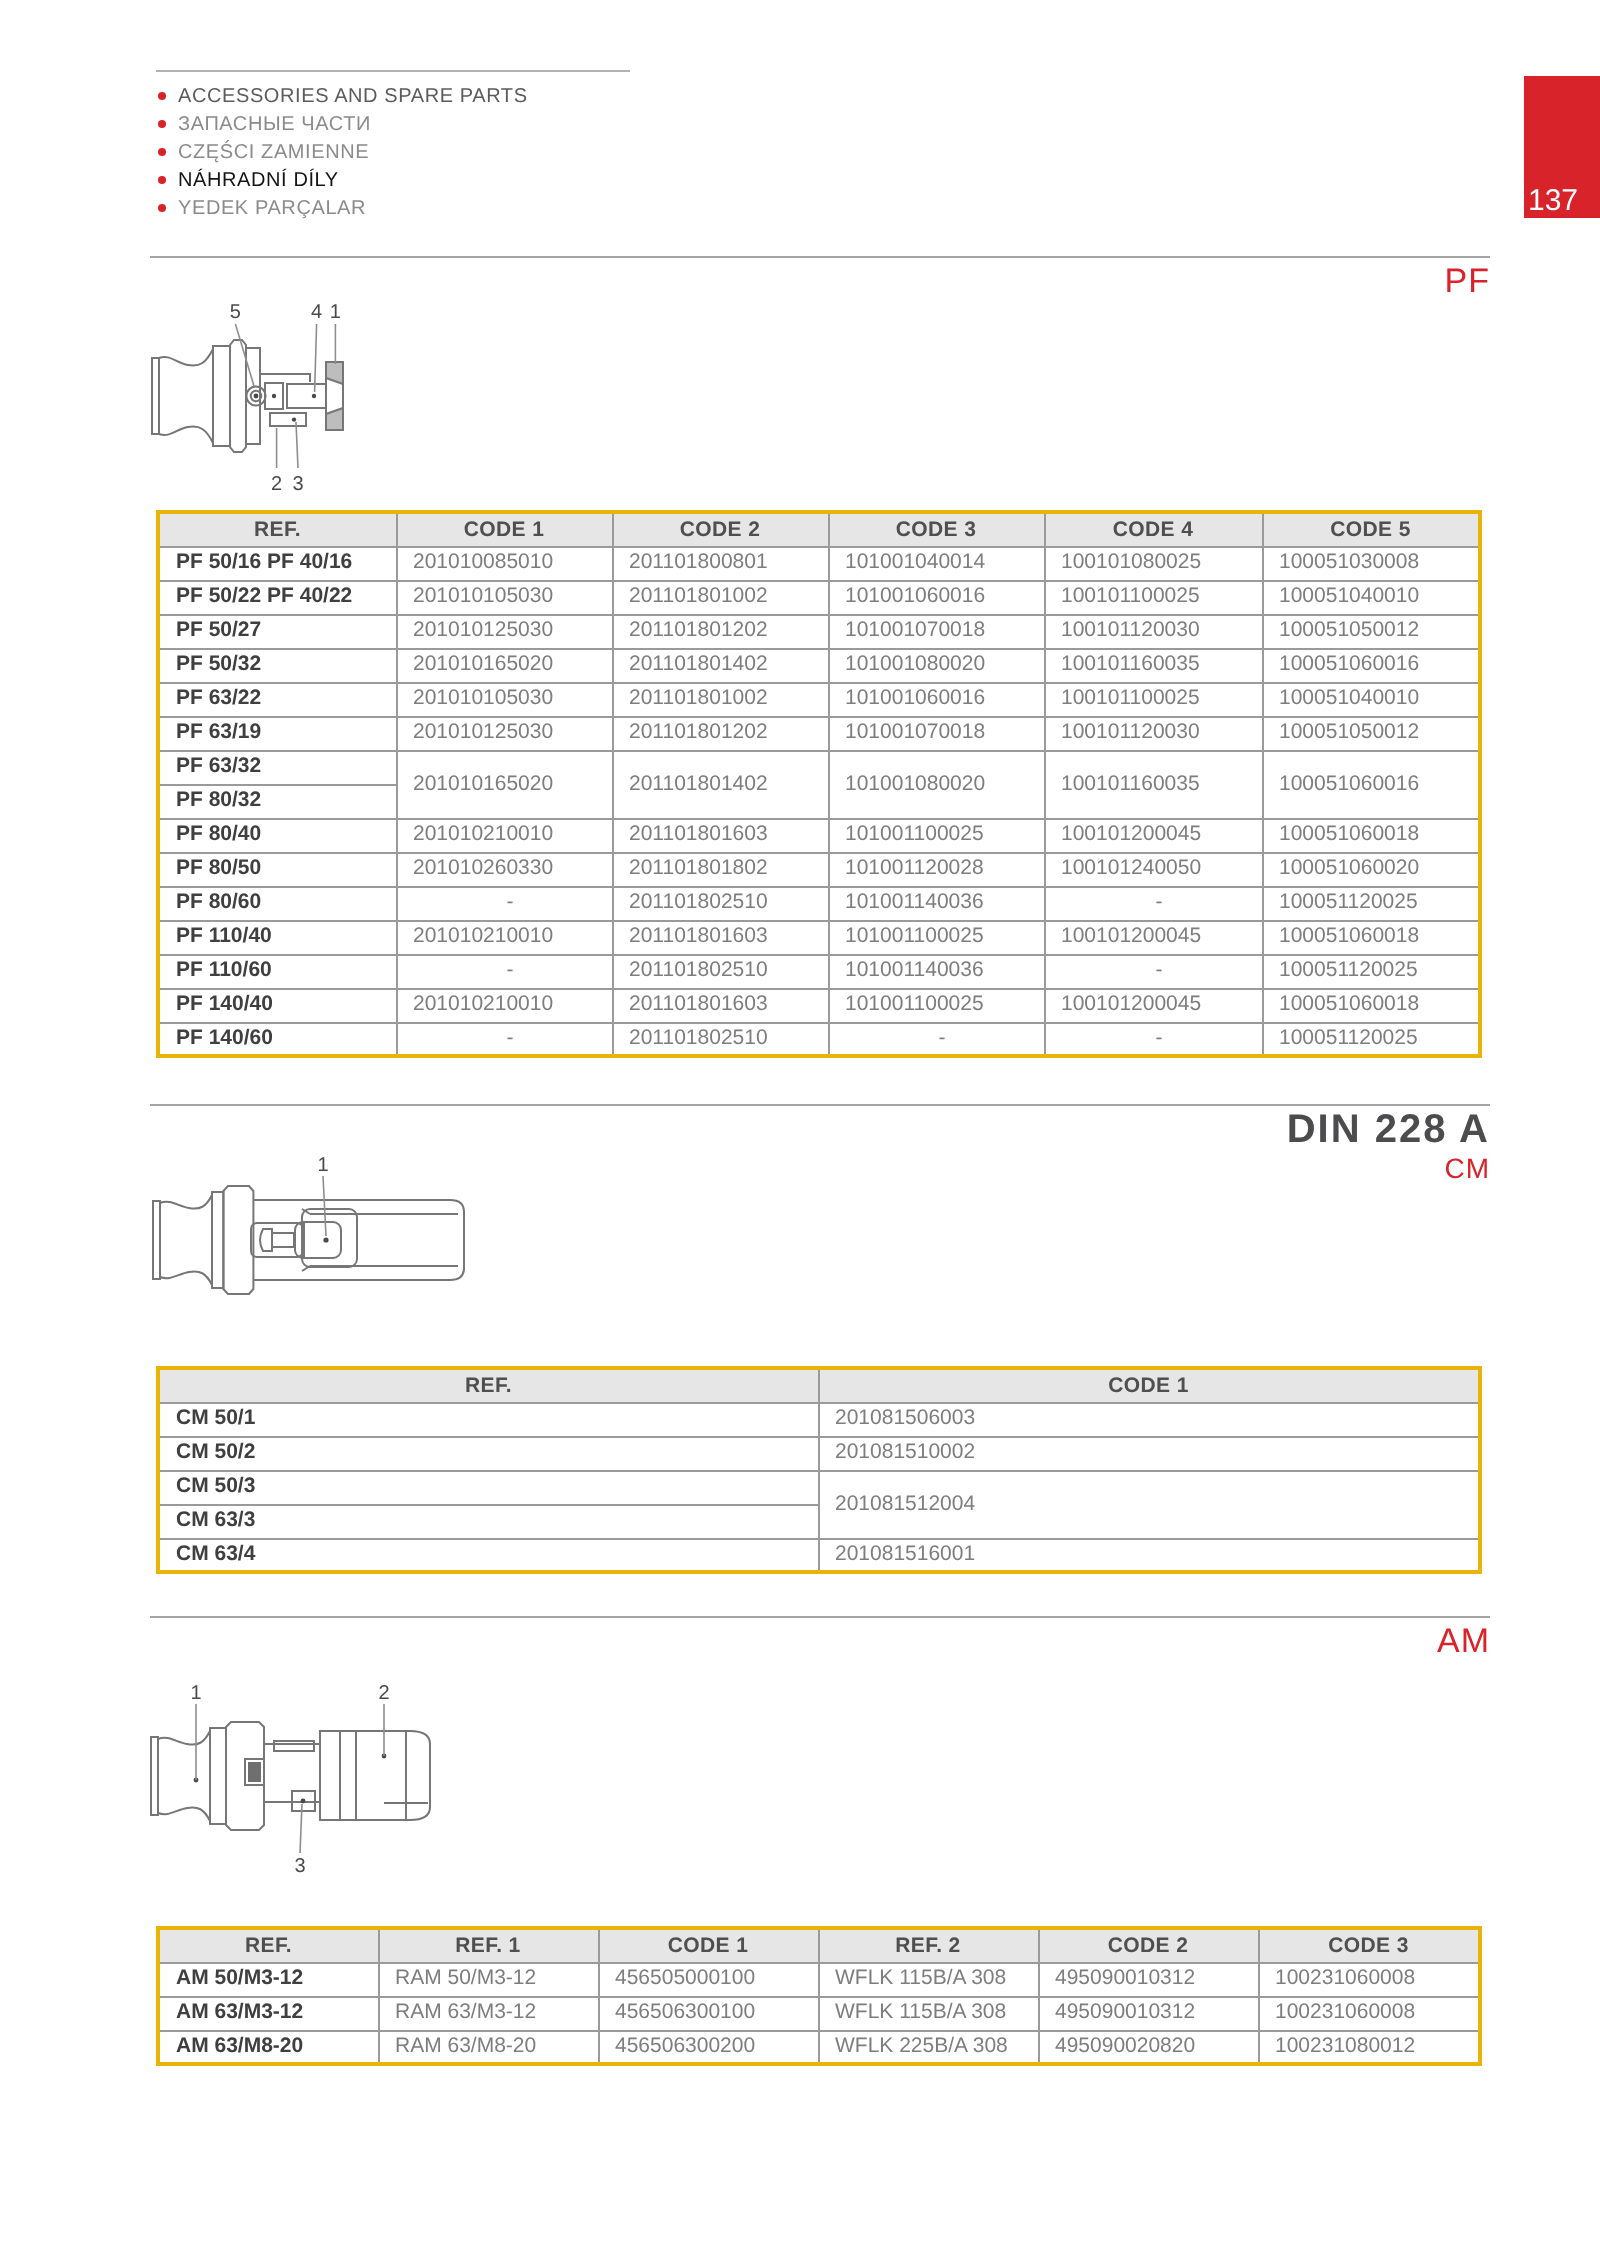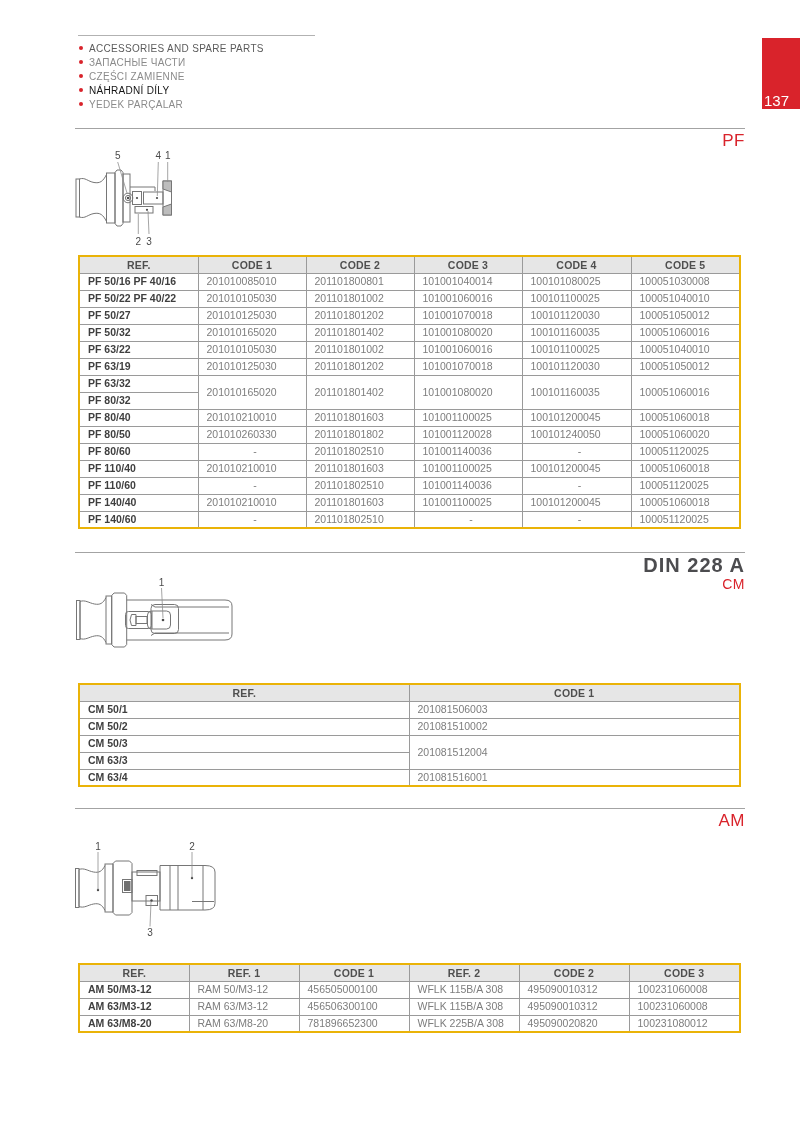--- a/index.html
+++ b/index.html
@@ -380,21 +380,21 @@
           <td class="ref-cell">AM 63/M3-12</td>
           <td class="code-cell">RAM 63/M3-12</td>
           <td class="code-cell">456506300100</td>
           <td class="code-cell">WFLK 115B/A 308</td>
           <td class="code-cell">495090010312</td>
           <td class="code-cell">100231060008</td>
         </tr>
         <tr>
           <td class="ref-cell">AM 63/M8-20</td>
           <td class="code-cell">RAM 63/M8-20</td>
-          <td class="code-cell">781896652300</td>
+          <td class="code-cell">456506300200</td>
           <td class="code-cell">WFLK 225B/A 308</td>
           <td class="code-cell">495090020820</td>
           <td class="code-cell">100231080012</td>
         </tr>
       </tbody>
   </table>
 
 </div>
 
 </body></html>

